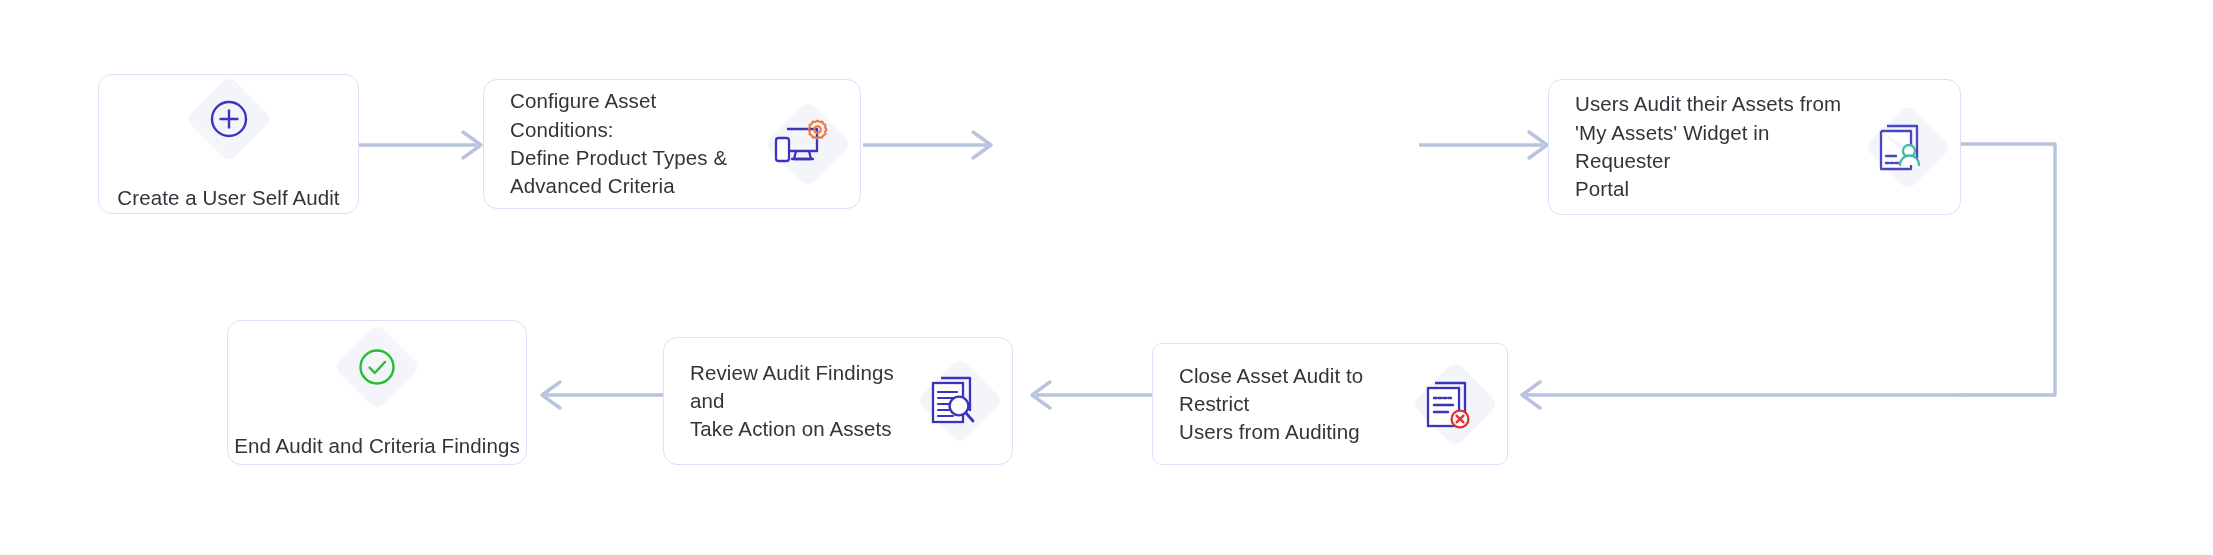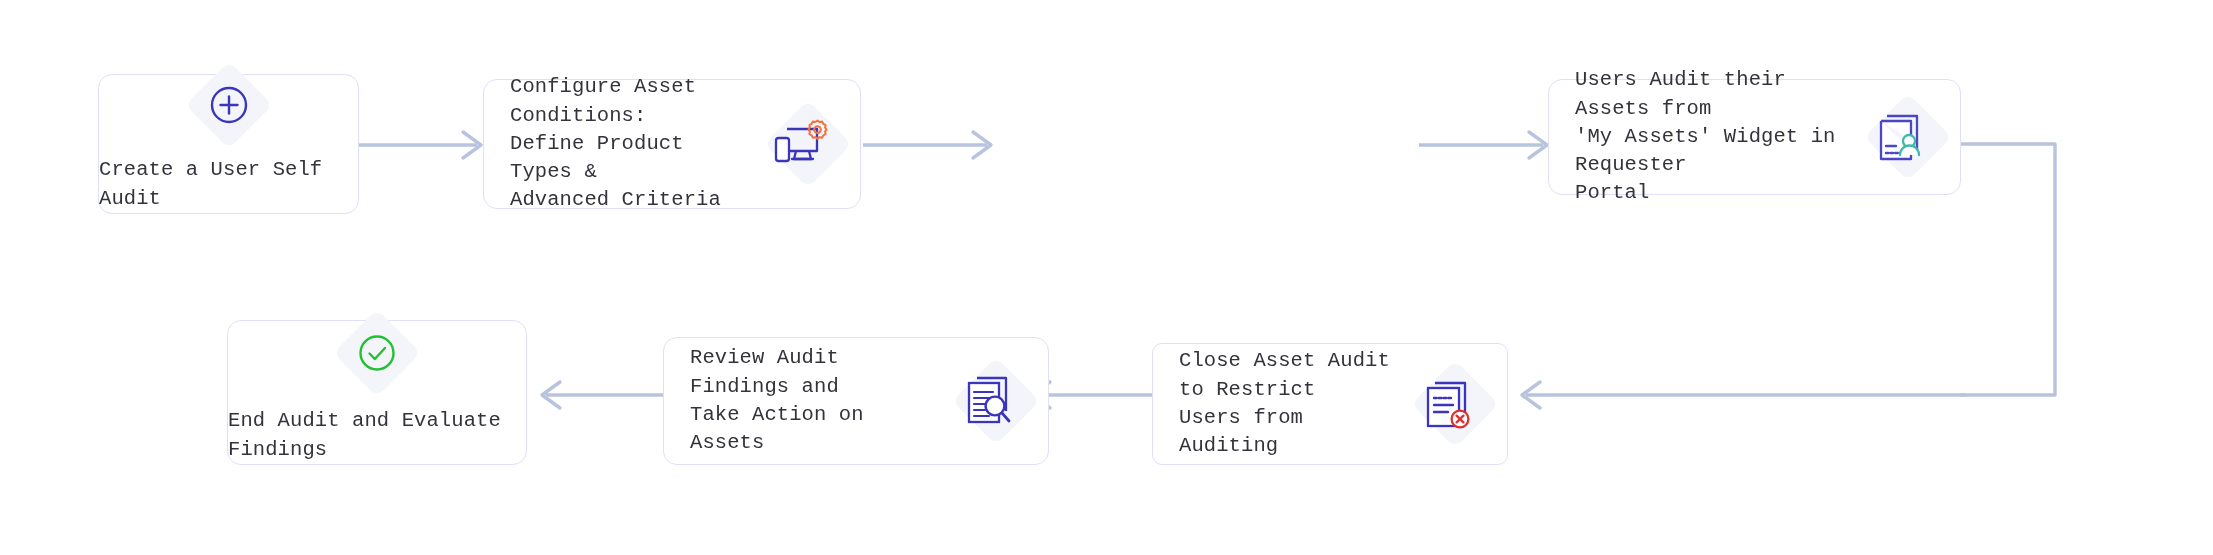--- a/index.html
+++ b/index.html
@@ -38,24 +38,23 @@
   .card.h {           
     flex-direction: row;
     justify-content: space-between;
   }
   .card-label {
     color: #33343b;
     font-size: 20.5px;
     line-height: 1.38;
     letter-spacing: .1px;
     white-space: pre-line;
-    font-family: Liberation Mono, monospace;
   }
   .card.v .card-label {
-    text-align: left;
+    text-align: right;
     margin-top: 22px;
   }
   .card.h .card-label {
     text-align: left;
     padding-left: 26px;
     padding-right: 12px;
   }
   .card.h .icon-wrap {
     padding-right: 18px;
     flex: 0 0 auto;
@@ -174,21 +173,21 @@
 
         <g stroke="#f2753f" stroke-width="2.1" fill="none" stroke-linejoin="round">
           <path d="M47.5 2.6 l2.1 1.4 2.5-.4 1.2 2.2 2.2 1.2 -.4 2.5 1.4 2.1 -1.4 2.1 .4 2.5 -2.2 1.2 -1.2 2.2 -2.5-.4 -2.1 1.4 -2.1-1.4 -2.5 .4 -1.2-2.2 -2.2-1.2 .4-2.5 -1.4-2.1 1.4-2.1 -.4-2.5 2.2-1.2 1.2-2.2 2.5 .4 z"></path>
           <circle cx="47.5" cy="11.6" r="3.3"></circle>
         </g>
       </svg>
     </span>
   </div>
 
 
-  <div class="card h" style="left:1548px; top:79px; width:413px; height:116px;">
+  <div class="card h" style="left:1548px; top:79px; width:413px; height:136px;">
     <span class="card-label">Users Audit their Assets from
 'My Assets' Widget in Requester
 Portal</span>
     <span class="icon-wrap">
       <svg width="52" height="54" viewBox="0 0 52 54">
 
         <path d="M14 6 H44 V40" fill="none" stroke="#4a46c4" stroke-width="2.3" stroke-linejoin="round"></path>
 
         <path d="M8 11 H38 V30 M38 40 V49 H8 V11" fill="#ffffff" stroke="#4a46c4" stroke-width="2.3" stroke-linejoin="round"></path>
 
@@ -212,21 +211,21 @@
         <line x1="14" y1="28" x2="33" y2="28" stroke="#3a35bb" stroke-width="2.4" stroke-linecap="round"></line>
         <line x1="14" y1="35" x2="28" y2="35" stroke="#3a35bb" stroke-width="2.4" stroke-linecap="round"></line>
 
         <circle cx="40" cy="42" r="8.4" fill="#ffffff" stroke="#e03131" stroke-width="2.3"></circle>
         <line x1="36.6" y1="38.6" x2="43.4" y2="45.4" stroke="#e03131" stroke-width="2.3" stroke-linecap="round"></line>
         <line x1="43.4" y1="38.6" x2="36.6" y2="45.4" stroke="#e03131" stroke-width="2.3" stroke-linecap="round"></line>
       </svg>
     </span>
   </div>
 
-  <div class="card h" style="left:663px; top:337px; width:386px; height:128px;">
+  <div class="card h" style="left:663px; top:337px; width:350px; height:128px;">
     <span class="card-label">Review Audit Findings and
 Take Action on Assets</span>
     <span class="icon-wrap">
       <svg width="52" height="56" viewBox="0 0 52 56">
         <path d="M16 5 H45 V38" fill="none" stroke="#3a35bb" stroke-width="2.3" stroke-linejoin="round"></path>
         <rect x="8" y="10" width="30" height="39" fill="#ffffff" stroke="#3a35bb" stroke-width="2.3"></rect>
         <line x1="13" y1="19" x2="32" y2="19" stroke="#3a35bb" stroke-width="2.2" stroke-linecap="round"></line>
         <line x1="13" y1="25" x2="30" y2="25" stroke="#3a35bb" stroke-width="2.2" stroke-linecap="round"></line>
         <line x1="13" y1="31" x2="26" y2="31" stroke="#3a35bb" stroke-width="2.2" stroke-linecap="round"></line>
         <line x1="13" y1="37" x2="24" y2="37" stroke="#3a35bb" stroke-width="2.2" stroke-linecap="round"></line>
@@ -238,16 +237,16 @@
     </span>
   </div>
 
   <div class="card v" style="left:227px; top:320px; width:300px; height:145px;">
     <span class="icon-wrap">
       <svg width="46" height="46" viewBox="0 0 46 46">
         <circle cx="23" cy="23" r="16.5" fill="none" stroke="#22c032" stroke-width="2.4"></circle>
         <polyline points="15.5,23.5 20.8,29 31,18" fill="none" stroke="#22c032" stroke-width="2.4" stroke-linecap="round" stroke-linejoin="round"></polyline>
       </svg>
     </span>
-    <span class="card-label">End Audit and Evaluate Findings</span>
+    <span class="card-label">End Audit and Criteria Findings</span>
   </div>
 
 </div>
 
 </body></html>

